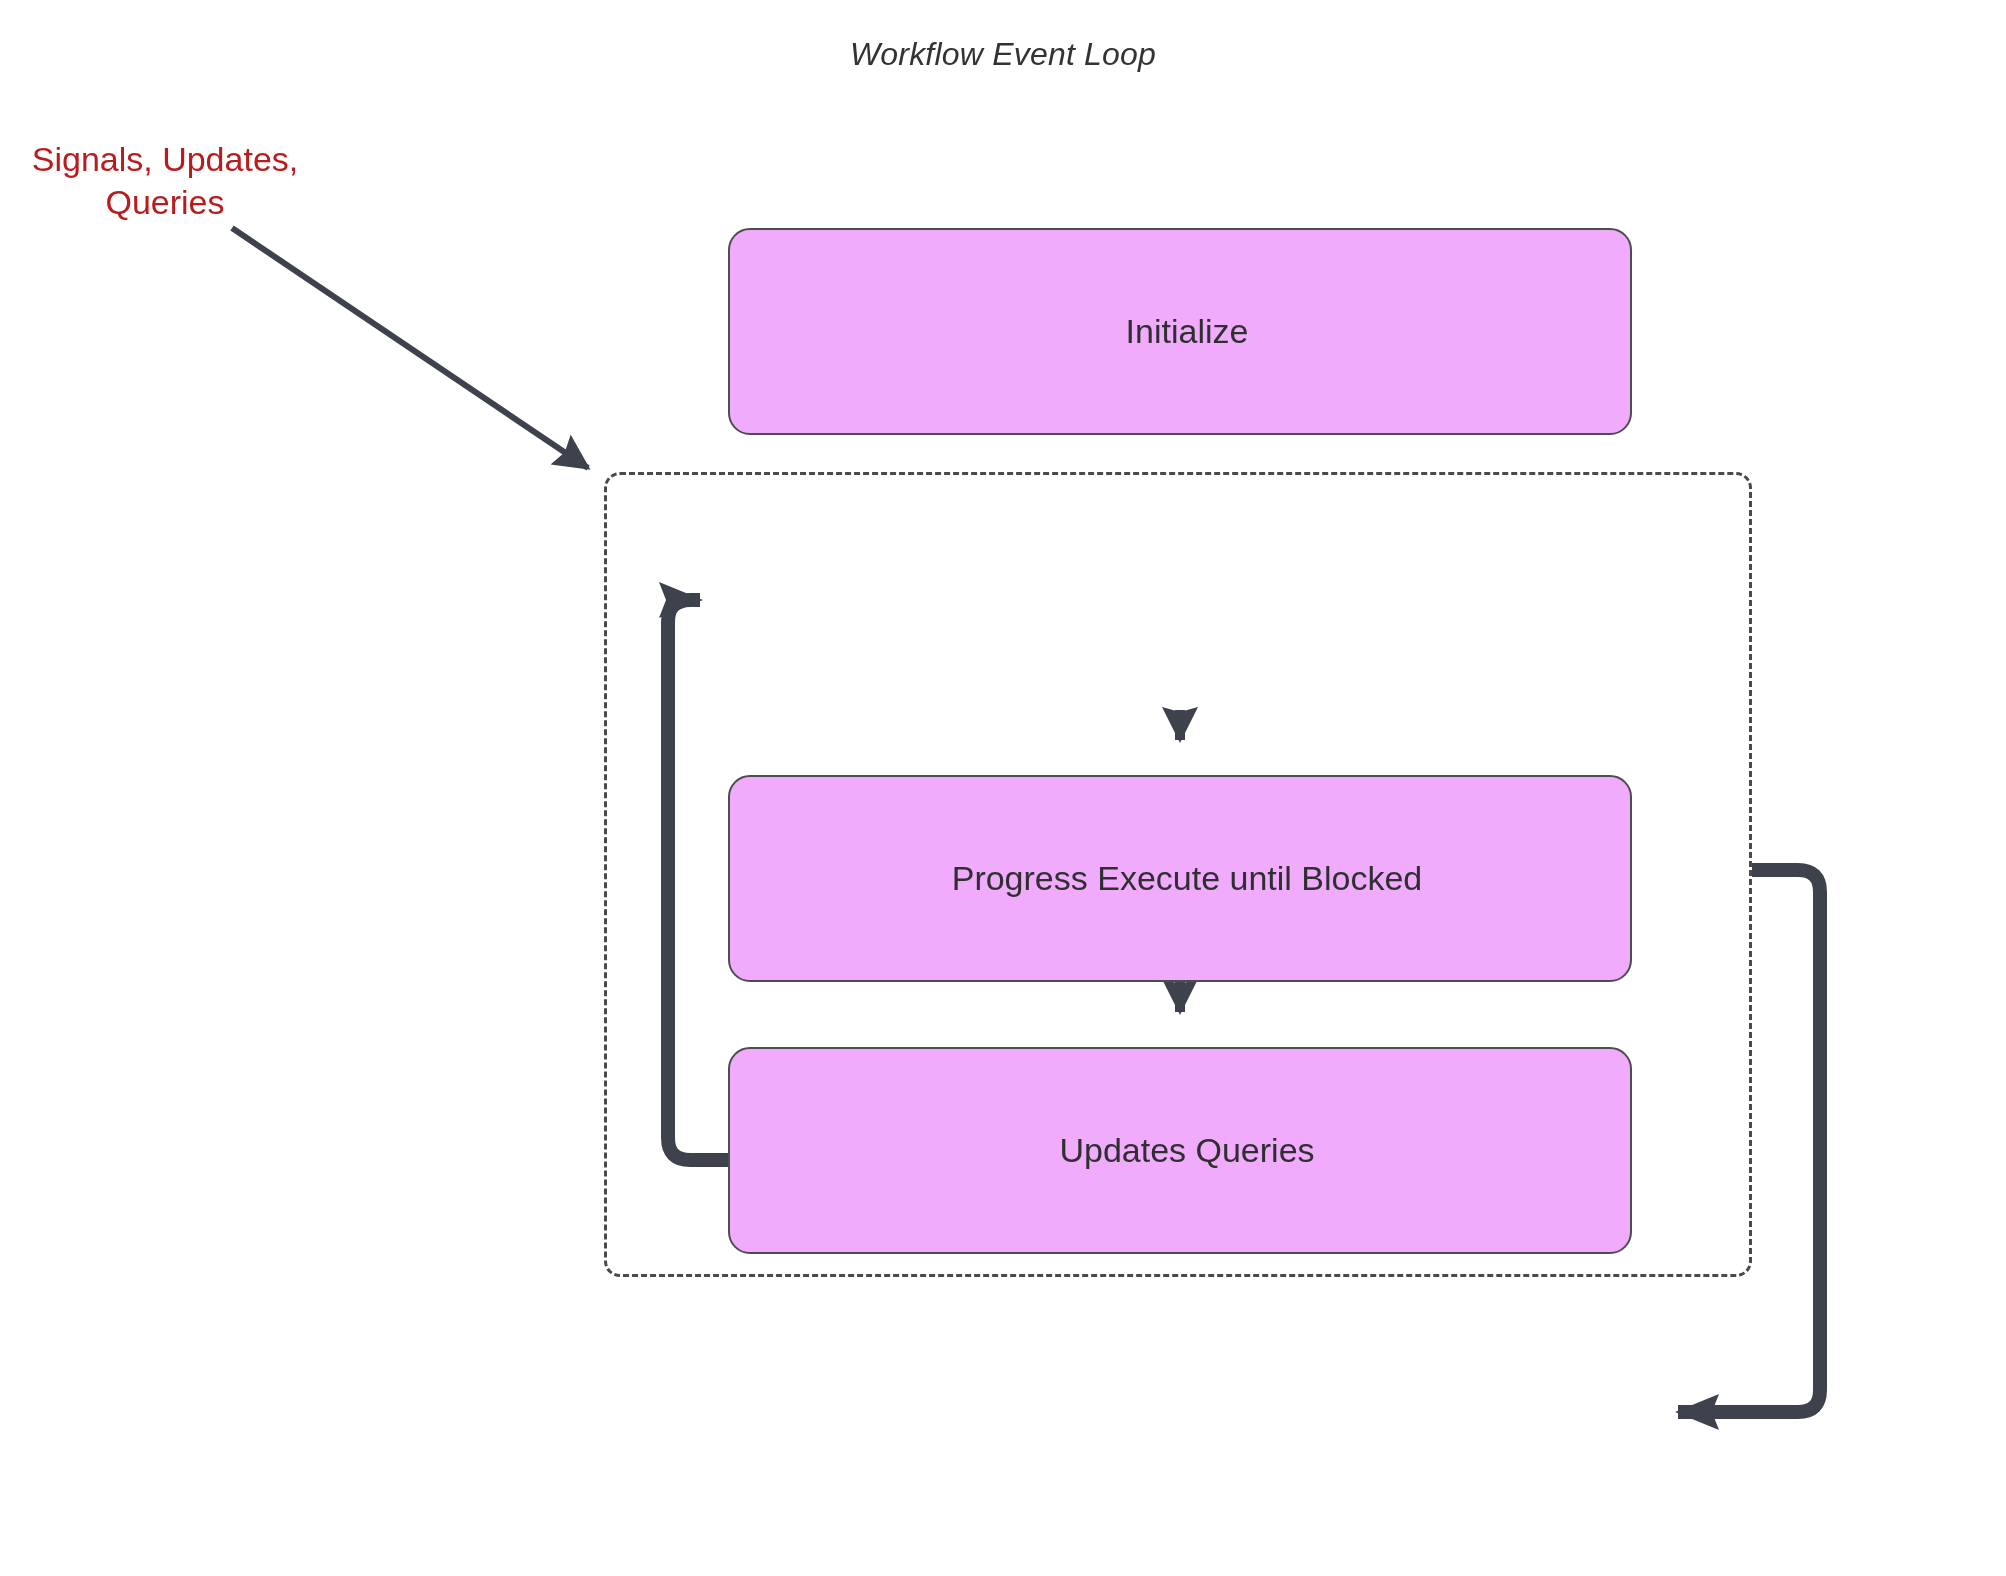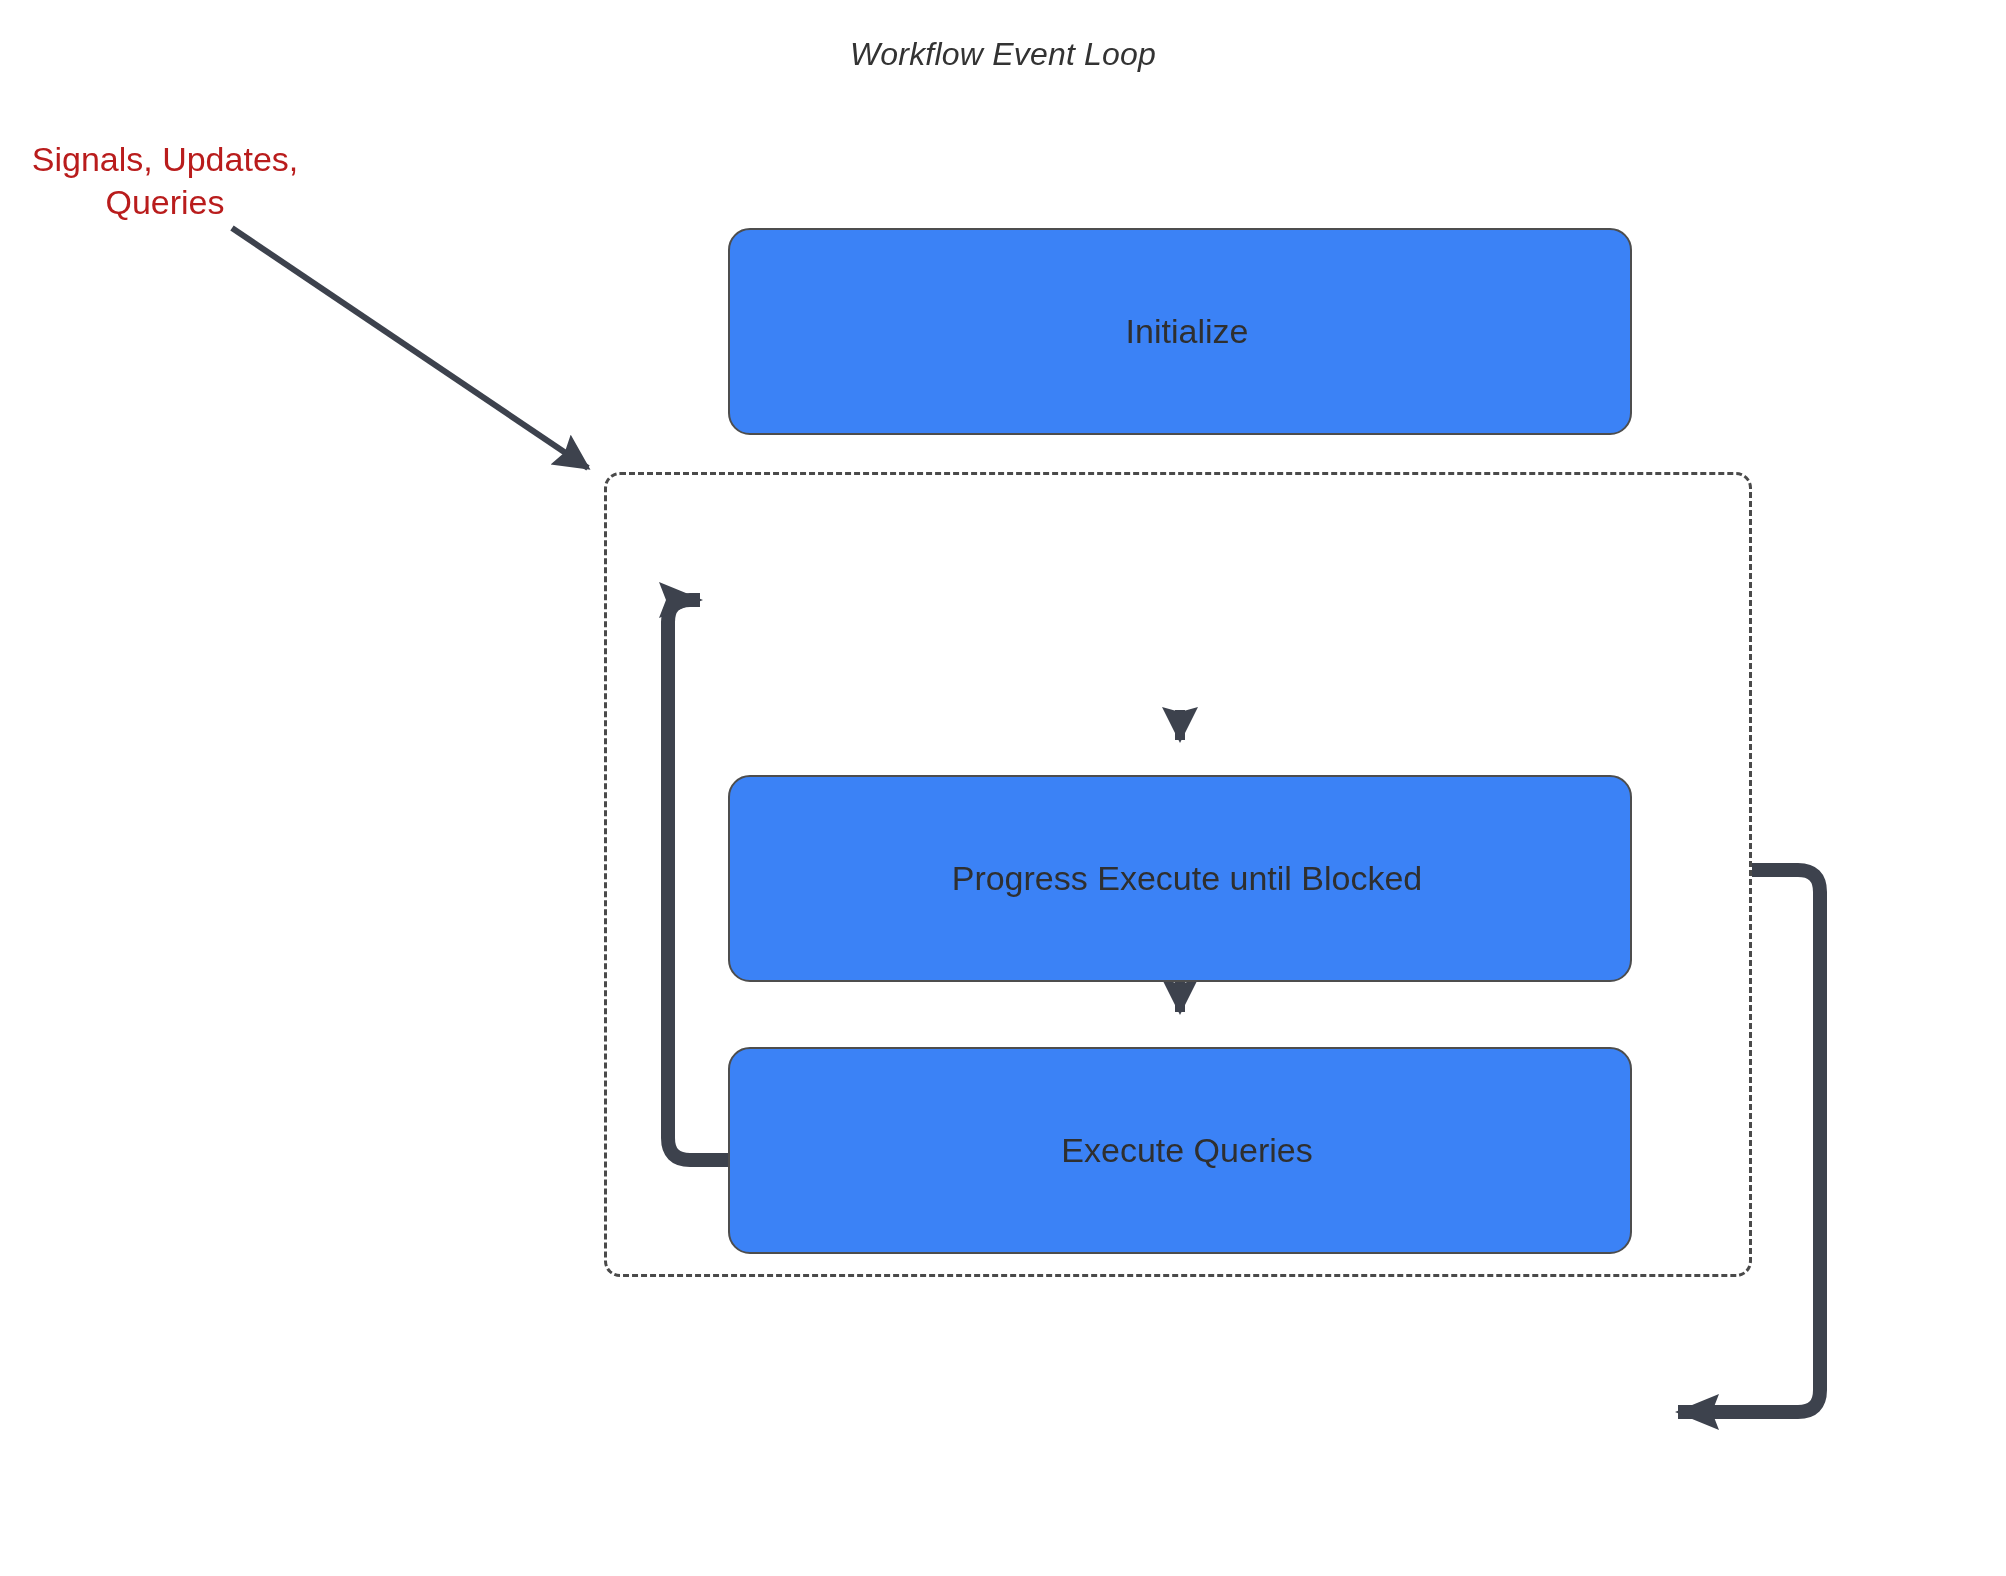--- a/index.html
+++ b/index.html
@@ -59,21 +59,21 @@
     background: transparent;
   }
   .node {
     position: absolute;
     left: 728px;
     width: 904px;
     height: 207px;
     box-sizing: border-box;
     border: 2px solid #4d4d4d;
     border-radius: 22px;
-    background: #3b82f6;
+    background: #f0abfc;
     display: flex;
     align-items: center;
     justify-content: center;
     text-align: center;
     font-size: 34px;
     color: #2f2f2f;
     padding-left: 14px;
   }
   .node-label {
     padding: 0 24px;
@@ -134,17 +134,17 @@
   <div class="node" id="node-0">
     <span class="node-label">Initialize</span>
   </div>
 
 
   <div class="node" id="node-2">
     <span class="node-label">Progress Execute until Blocked</span>
   </div>
 
   <div class="node" id="node-3">
-    <span class="node-label">Execute Queries</span>
+    <span class="node-label">Updates Queries</span>
   </div>
 
 
 </div>
 
 </body></html>

